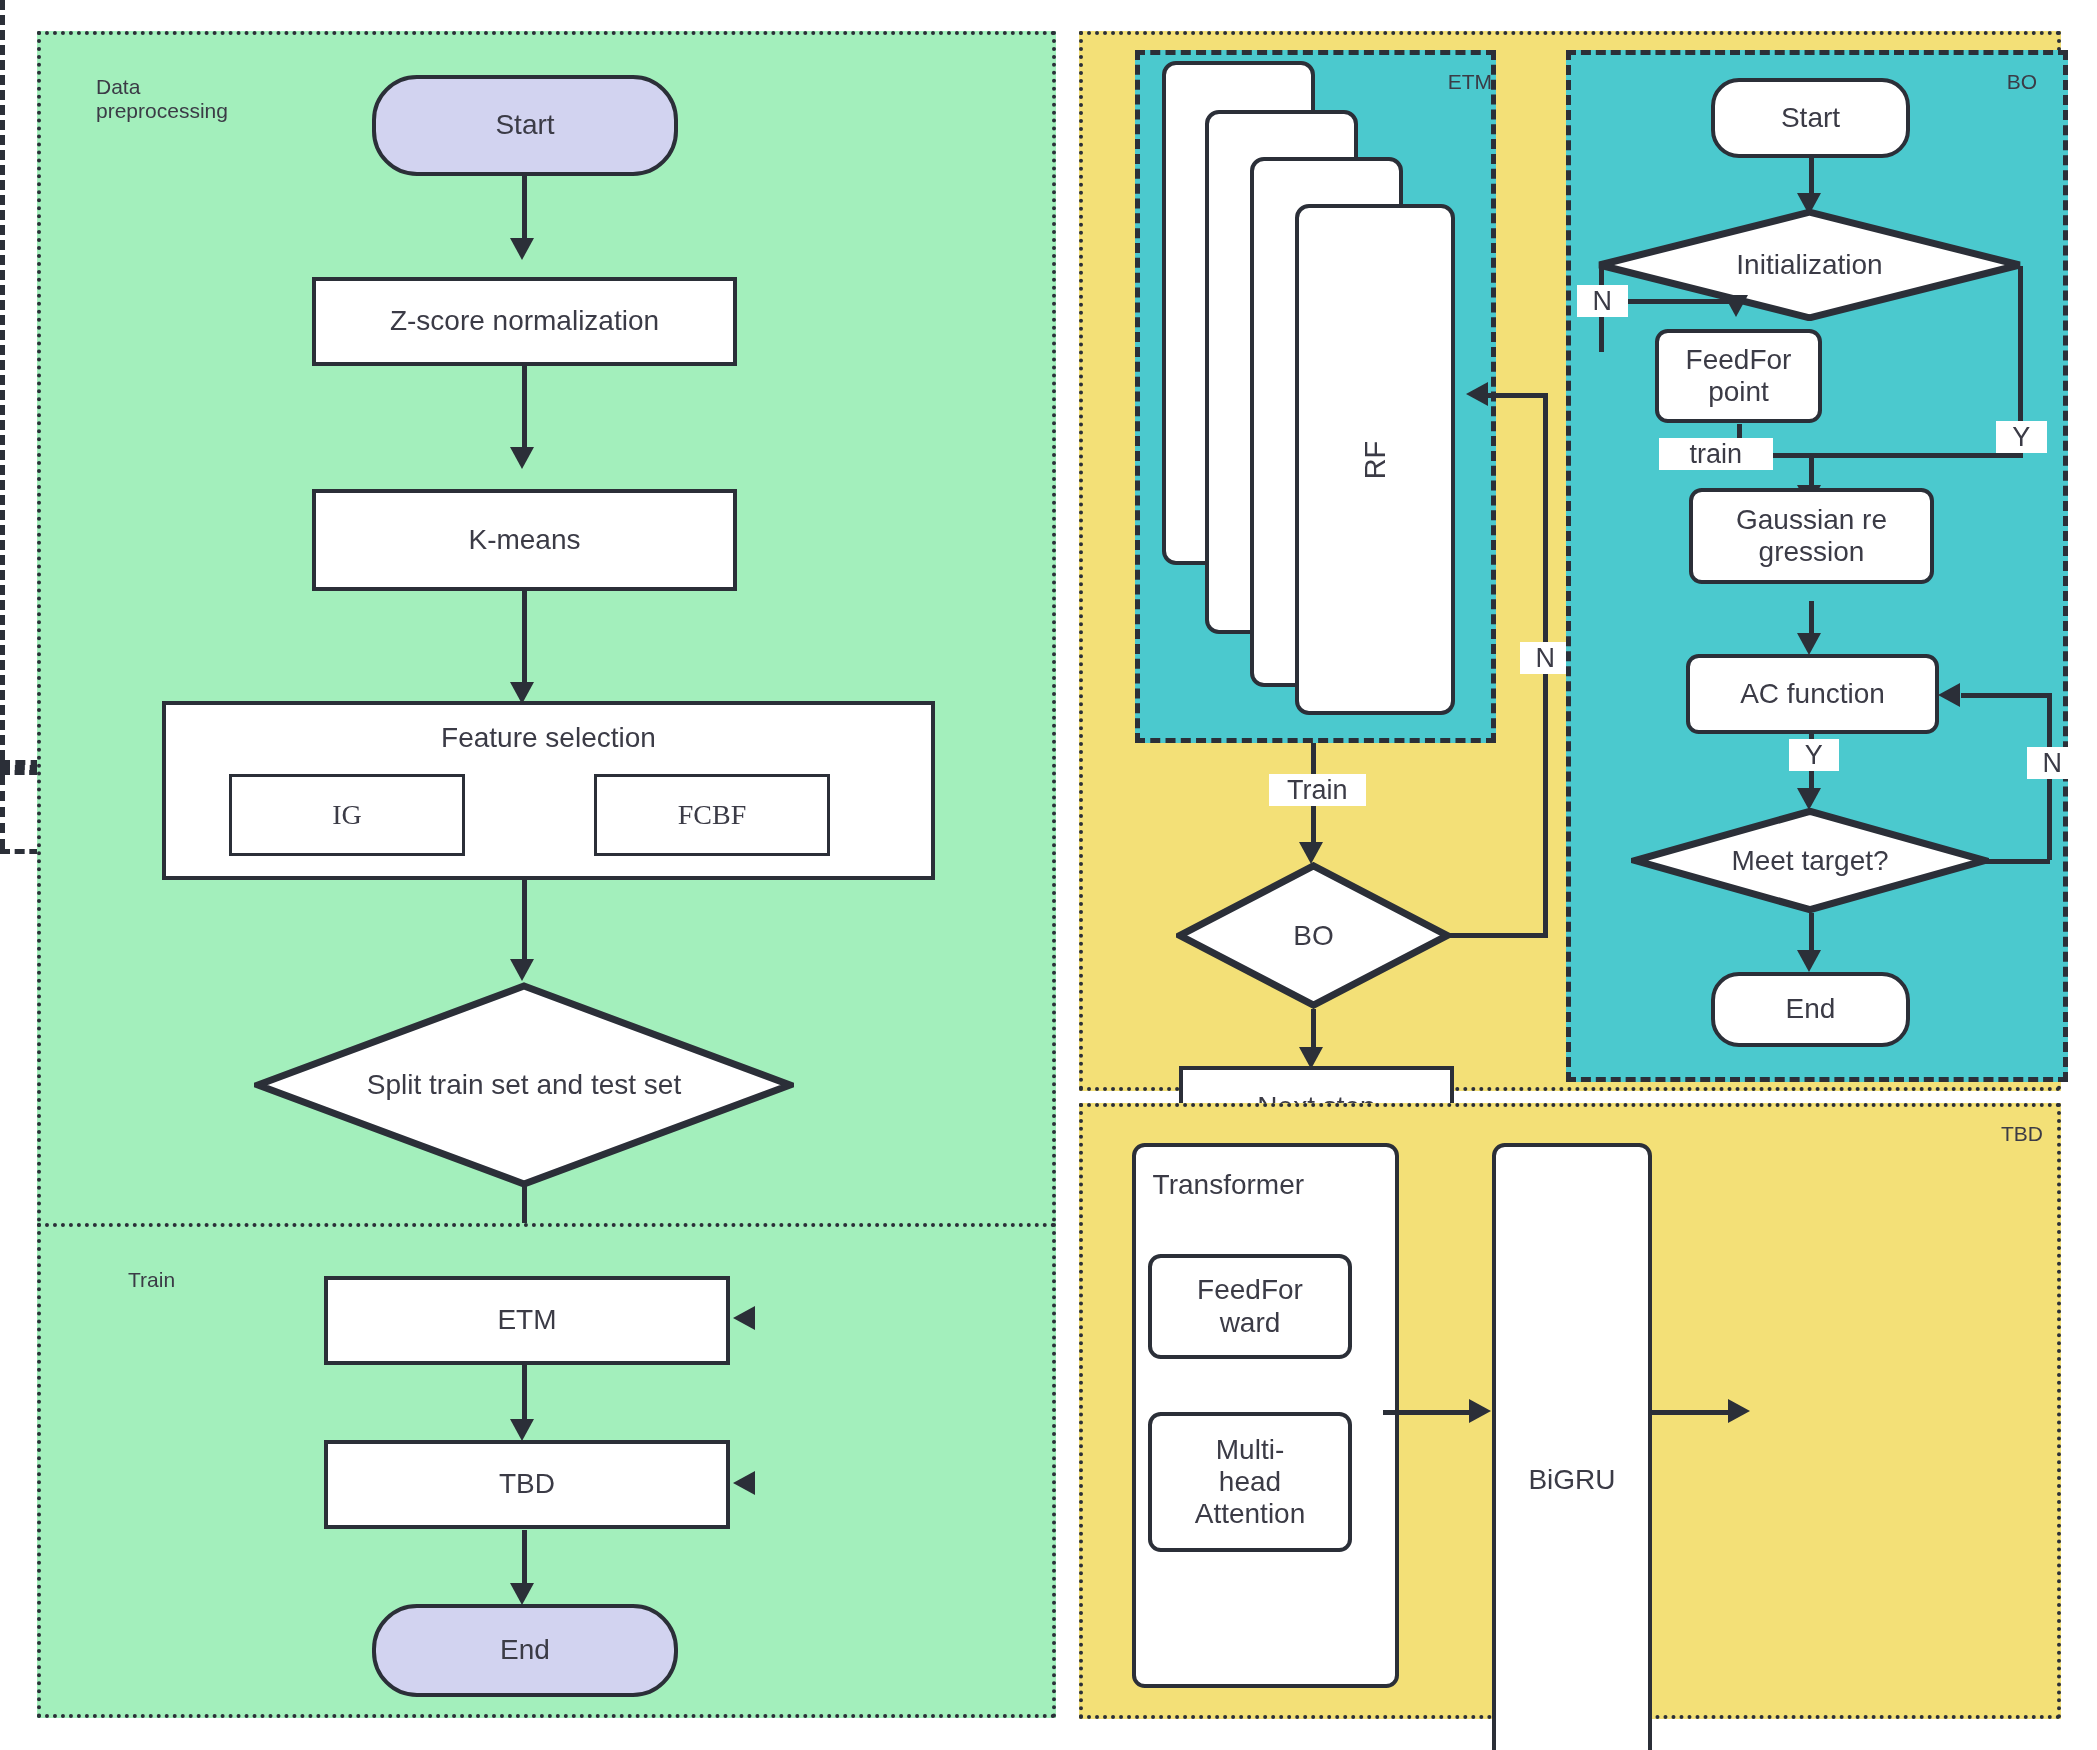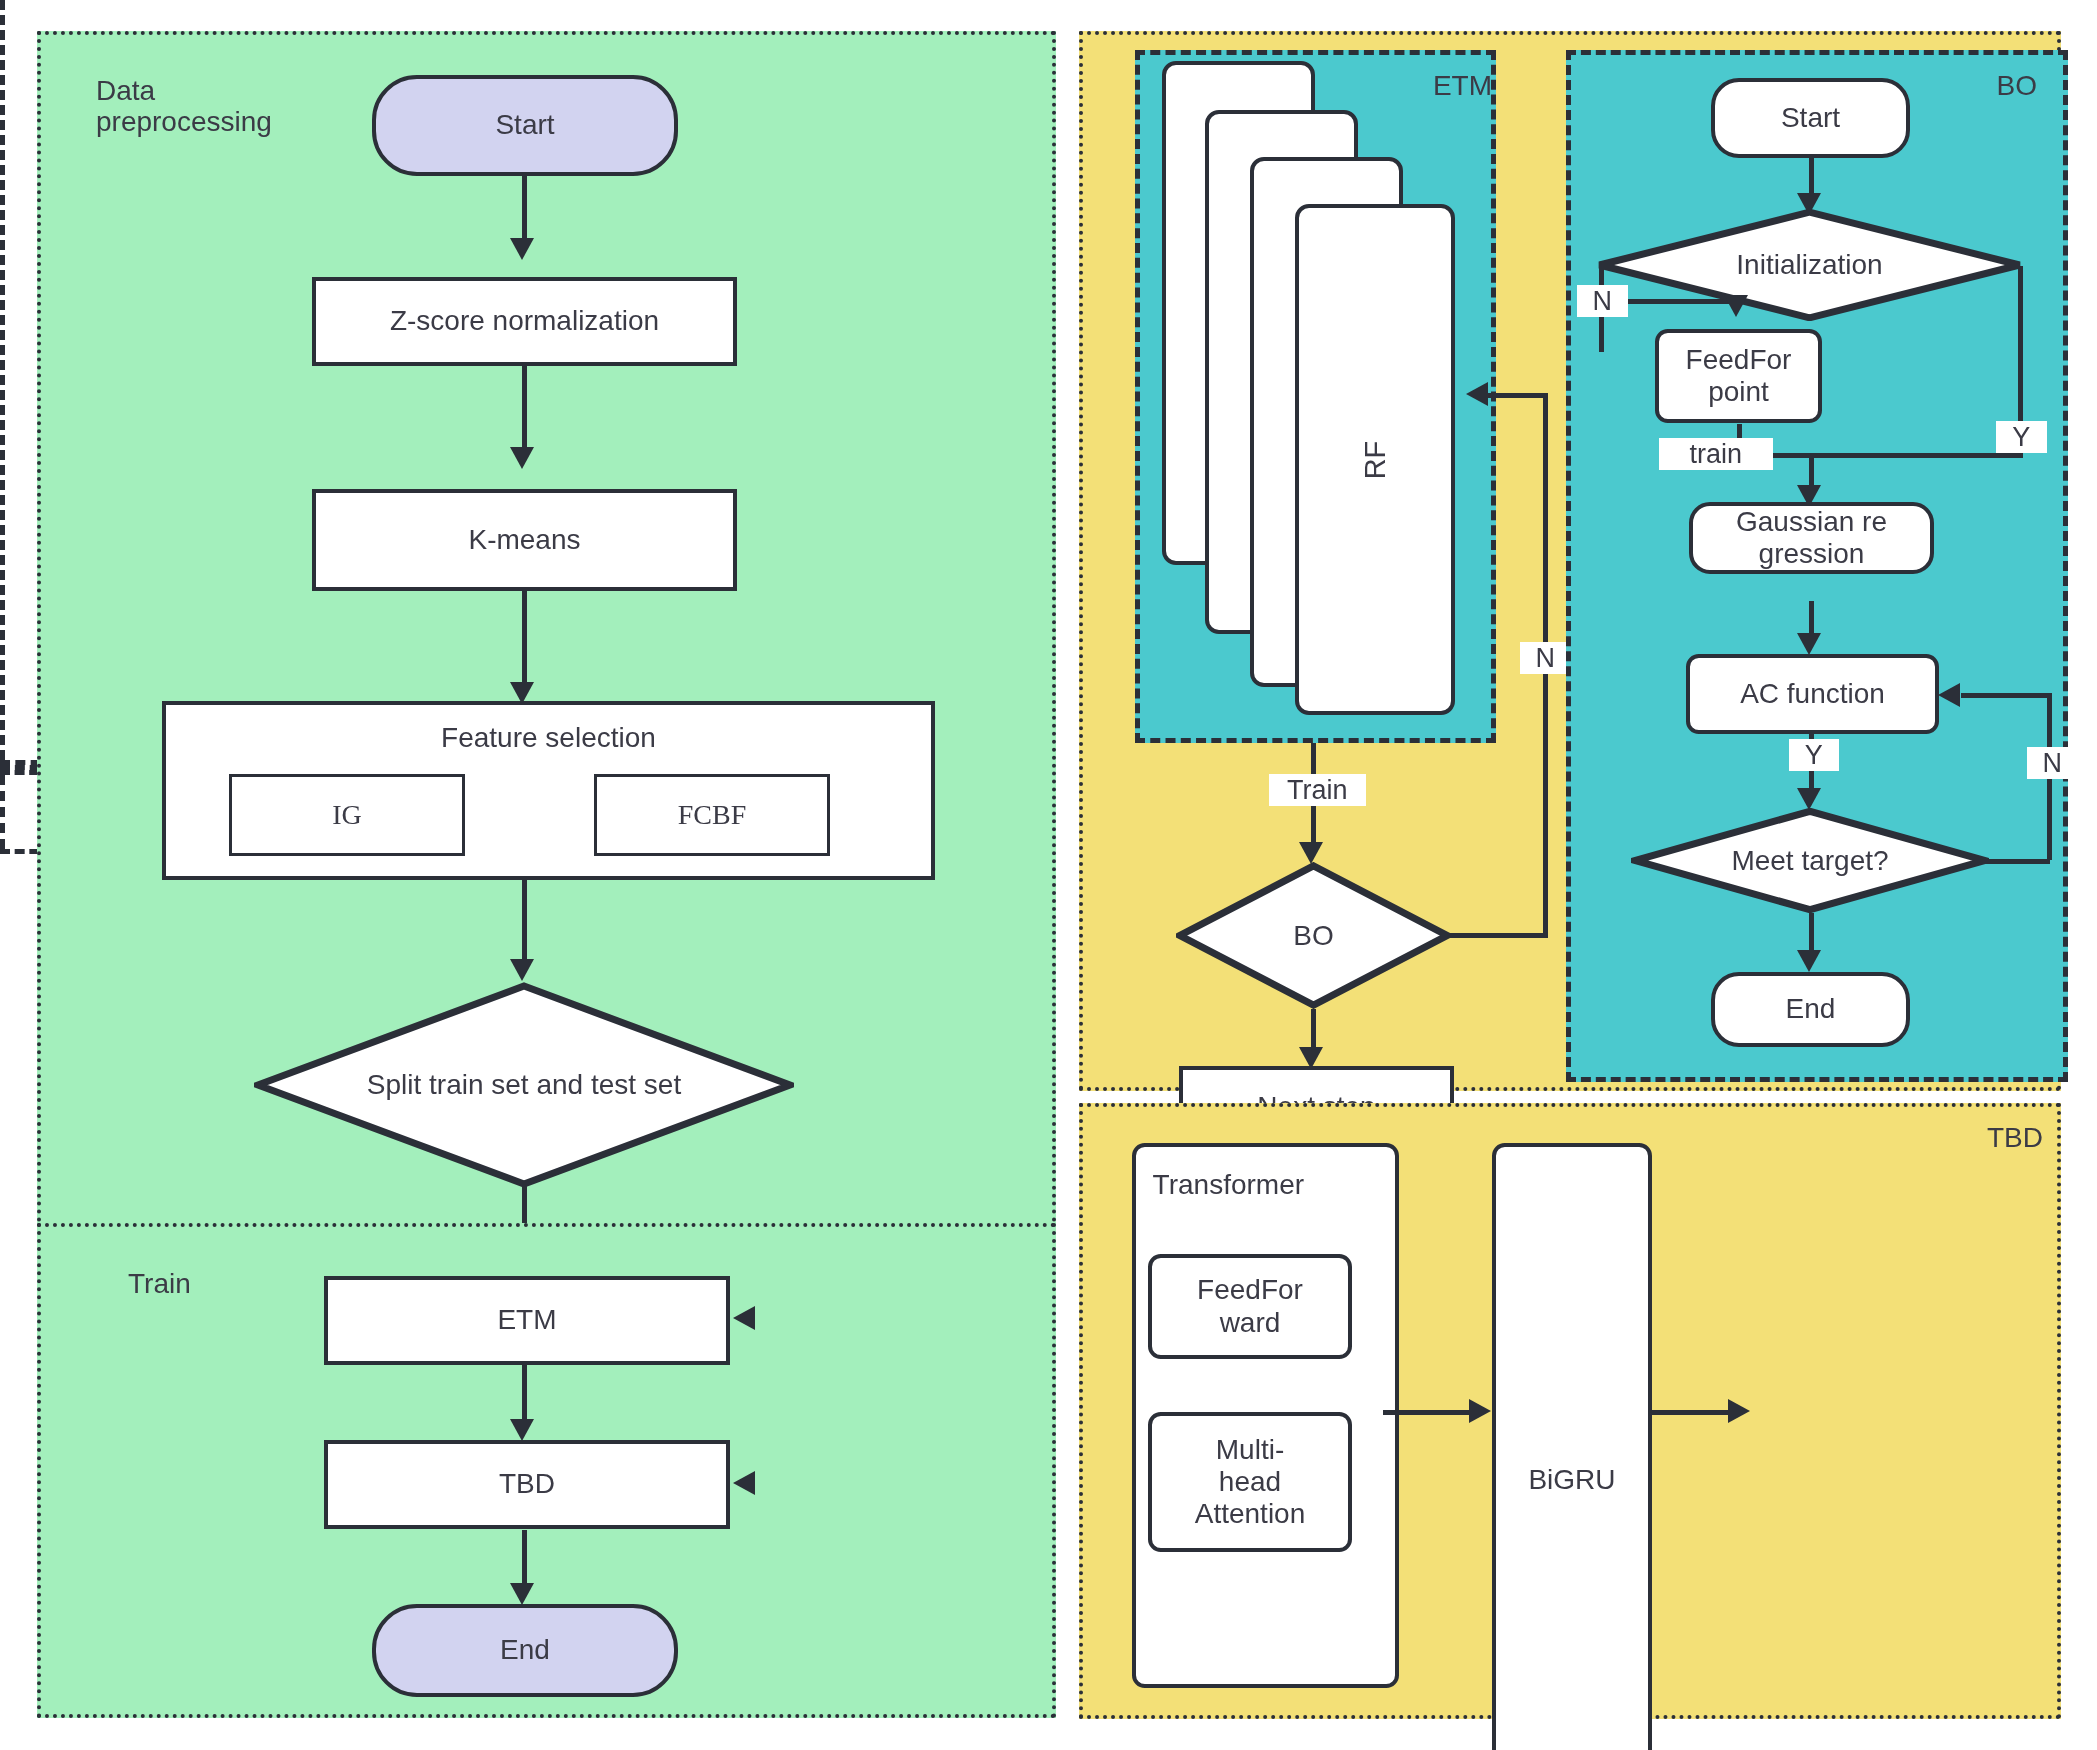--- a/index.html
+++ b/index.html
@@ -1,21 +1,21 @@
 <!DOCTYPE html>
 <html style="font-size:10.2px"><head>
 <meta charset="utf-8">
 <style>
   html,body{margin:0;padding:0;background:#ffffff;}
   body{font-family:"Liberation Sans", sans-serif;}
   #stage{position:relative;width:2097px;height:1751px;background:#ffffff;overflow:hidden;}
 
   
   .region{position:absolute;box-sizing:border-box;}
-  .region-label{position:absolute;color:#3b3b46;font-size:28px;line-height:1.12;white-space:pre-line;}
+  .region-label{position:absolute;color:#3b3b46;font-size:21px;line-height:1.12;white-space:pre-line;}
 
   .pnl-green{background:#A3EFBC;border:4.5px dotted #2b2f38;}
   .pnl-yellow{background:#F3E077;border:4.5px dotted #2b2f38;}
   .pnl-teal{background:#4BC9CE;border:5.7px dashed #2b2f38;}
 
   
   .node{position:absolute;box-sizing:border-box;background:#ffffff;border:4.5px solid #2b2f38;
         display:flex;align-items:center;justify-content:center;text-align:center;
         color:#3b3b46;font-size:28px;line-height:1.15;white-space:pre-line;}
   .node.rounded{border-radius:12.8px;}
@@ -181,21 +181,21 @@
   <div class="ln lv" style="left:2018px;top:266px;height:192px;"></div>
   <div class="ln lh" style="left:1809px;top:453px;width:213px;"></div>
   <div class="edge-label" style="left:1996px;top:421px;width:43px;">Y</div>
 
   <div class="ln lv" style="left:1737px;top:424px;height:32px;"></div>
   <div class="ln lh" style="left:1737px;top:453px;width:75px;"></div>
   <div class="edge-label" style="left:1659px;top:438px;width:106px;">train</div>
   <div class="ln lv" style="left:1809px;top:453px;height:37px;"></div>
   <div class="arrow arr-down" style="left:1797px;top:485px;"></div>
 
-  <div class="node rounded" style="left:1689px;top:502px;width:245px;height:72px;border-radius:21px;">Gaussian re
+  <div class="node rounded" style="left:1689px;top:488px;width:245px;height:96px;">Gaussian re
 gression</div>
   <div class="ln lv" style="left:1809px;top:601px;height:37px;"></div>
   <div class="arrow arr-down" style="left:1797px;top:633px;"></div>
 
   <div class="node rounded" style="left:1686px;top:654px;width:253px;height:80px;">AC function</div>
   <div class="ln lv" style="left:1809px;top:734px;height:60px;"></div>
   <div class="edge-label" style="left:1789px;top:739px;width:42px;">Y</div>
   <div class="arrow arr-down" style="left:1797px;top:788px;"></div>
 
   <div class="diamond" style="left:1631px;top:808px;width:358px;height:105px;">

